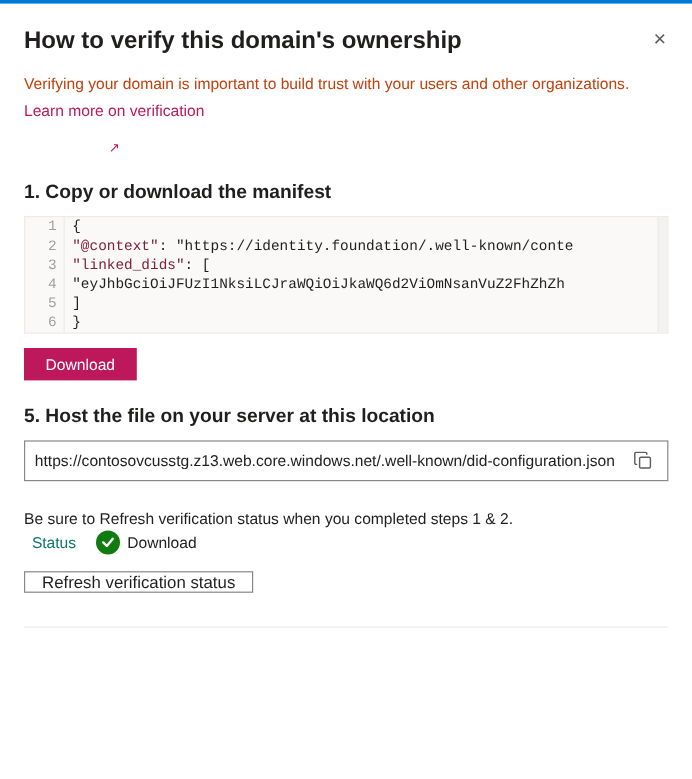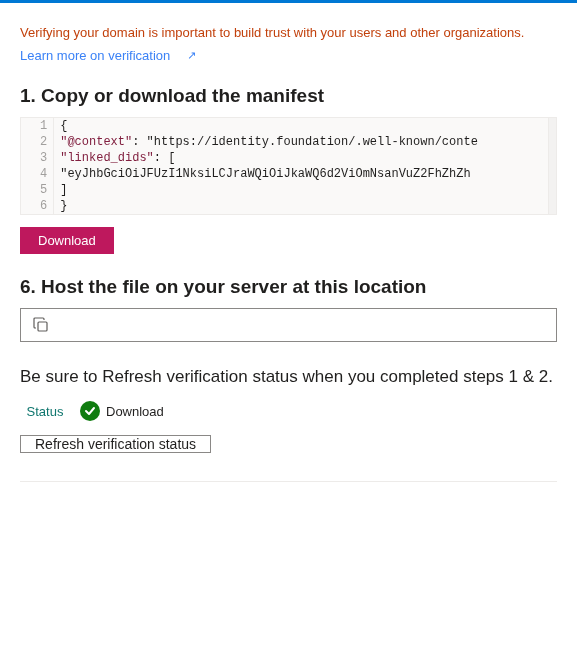--- a/index.html
+++ b/index.html
@@ -39,29 +39,30 @@
       padding: 0 2px;
       line-height: 1;
     }
     .description {
       font-size: 13px;
       color: #c2410c;
       line-height: 1.5;
       margin-bottom: 4px;
     }
     .learn-more {
-      color: #3b82f6;
+      color: #be185d;
       font-size: 13px;
       text-decoration: none;
       display: inline-flex;
       align-items: center;
       gap: 17px;
+      flex-direction: column;
     }
     .section-title {
-      font-size: 19px;
+      font-size: 16px;
       font-weight: 600;
       color: #201f1e;
       margin-bottom: 10px;
     }
     .section {
       margin-top: 22px;
     }
     .code-block {
       border: 1px solid #edebe9;
       background: #faf9f8;
@@ -132,23 +133,22 @@
       border: none;
       cursor: pointer;
       padding: 2px 4px;
       color: #605e5c;
       font-size: 15px;
       display: flex;
       align-items: center;
     }
     .status-section { margin-top: 22px; }
     .status-description {
-      font-size: 17px;
-      color: #201f1e;
-      margin-bottom: 12px;
+      font-size: 13px;
+      color: #201f1e;
       line-height: 1.5;
     }
     .status-row {
       display: flex;
       align-items: center;
       gap: 10px;
       margin-bottom: 14px;
     }
     .status-label {
       font-size: 13px;
@@ -189,20 +189,24 @@
     .bottom-divider {
       border: none;
       border-top: 1px solid #edebe9;
       margin-top: 28px;
     }
   </style>
 </head>
 <body>
 
 <div class="panel">
+  <div class="header">
+    <h1 class="title">How to verify this domain's ownership</h1>
+    <button class="close-btn">×</button>
+  </div>
 
   <p class="description">Verifying your domain is important to build trust with your users and other organizations.</p>
   <a href="#" class="learn-more">
     <span>Learn more on verification</span>
     <span style="font-size:11px;">↗</span>
   </a>
 
   
   <div class="section">
     <div class="section-title">1. Copy or download the manifest</div>
@@ -237,22 +241,23 @@
             </tbody>
         </table>
         <div class="scrollbar-hint"></div>
       </div>
     </div>
     <button class="download-btn">Download</button>
   </div>
 
   
   <div class="section">
-    <div class="section-title">6. Host the file on your server at this location</div>
+    <div class="section-title">5. Host the file on your server at this location</div>
     <div class="url-row">
+      <span class="url-text">https://contosovcusstg.z13.web.core.windows.net/.well-known/did-configuration.json</span>
       <button class="copy-btn" title="Copy">
         <svg width="16" height="16" viewBox="0 0 16 16" fill="none" xmlns="http://www.w3.org/2000/svg">
           <rect x="5" y="5" width="9" height="9" rx="1" stroke="#605e5c" stroke-width="1.2" fill="none"></rect>
           <path d="M3 11H2a1 1 0 01-1-1V2a1 1 0 011-1h8a1 1 0 011 1v1" stroke="#605e5c" stroke-width="1.2" fill="none"></path>
         </svg>
       </button>
     </div>
   </div>
 
   

